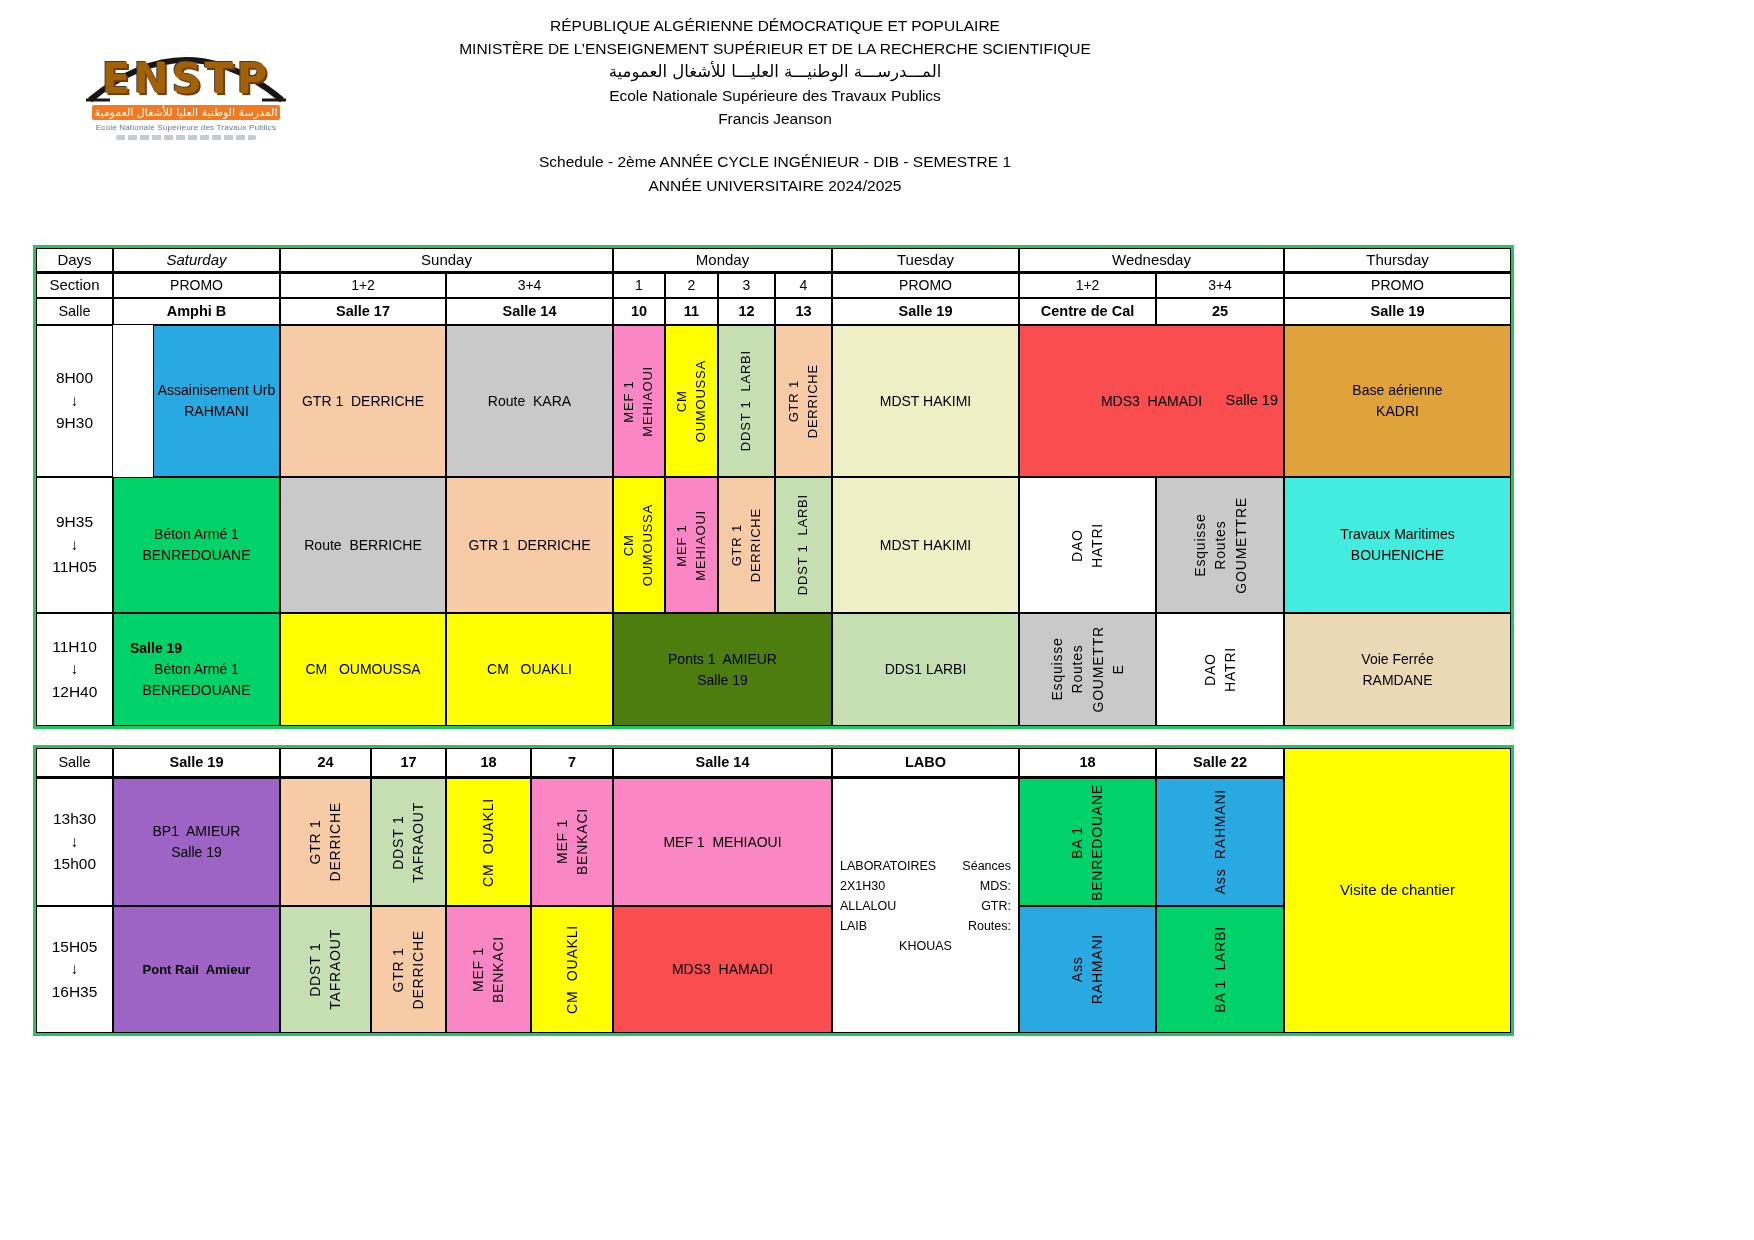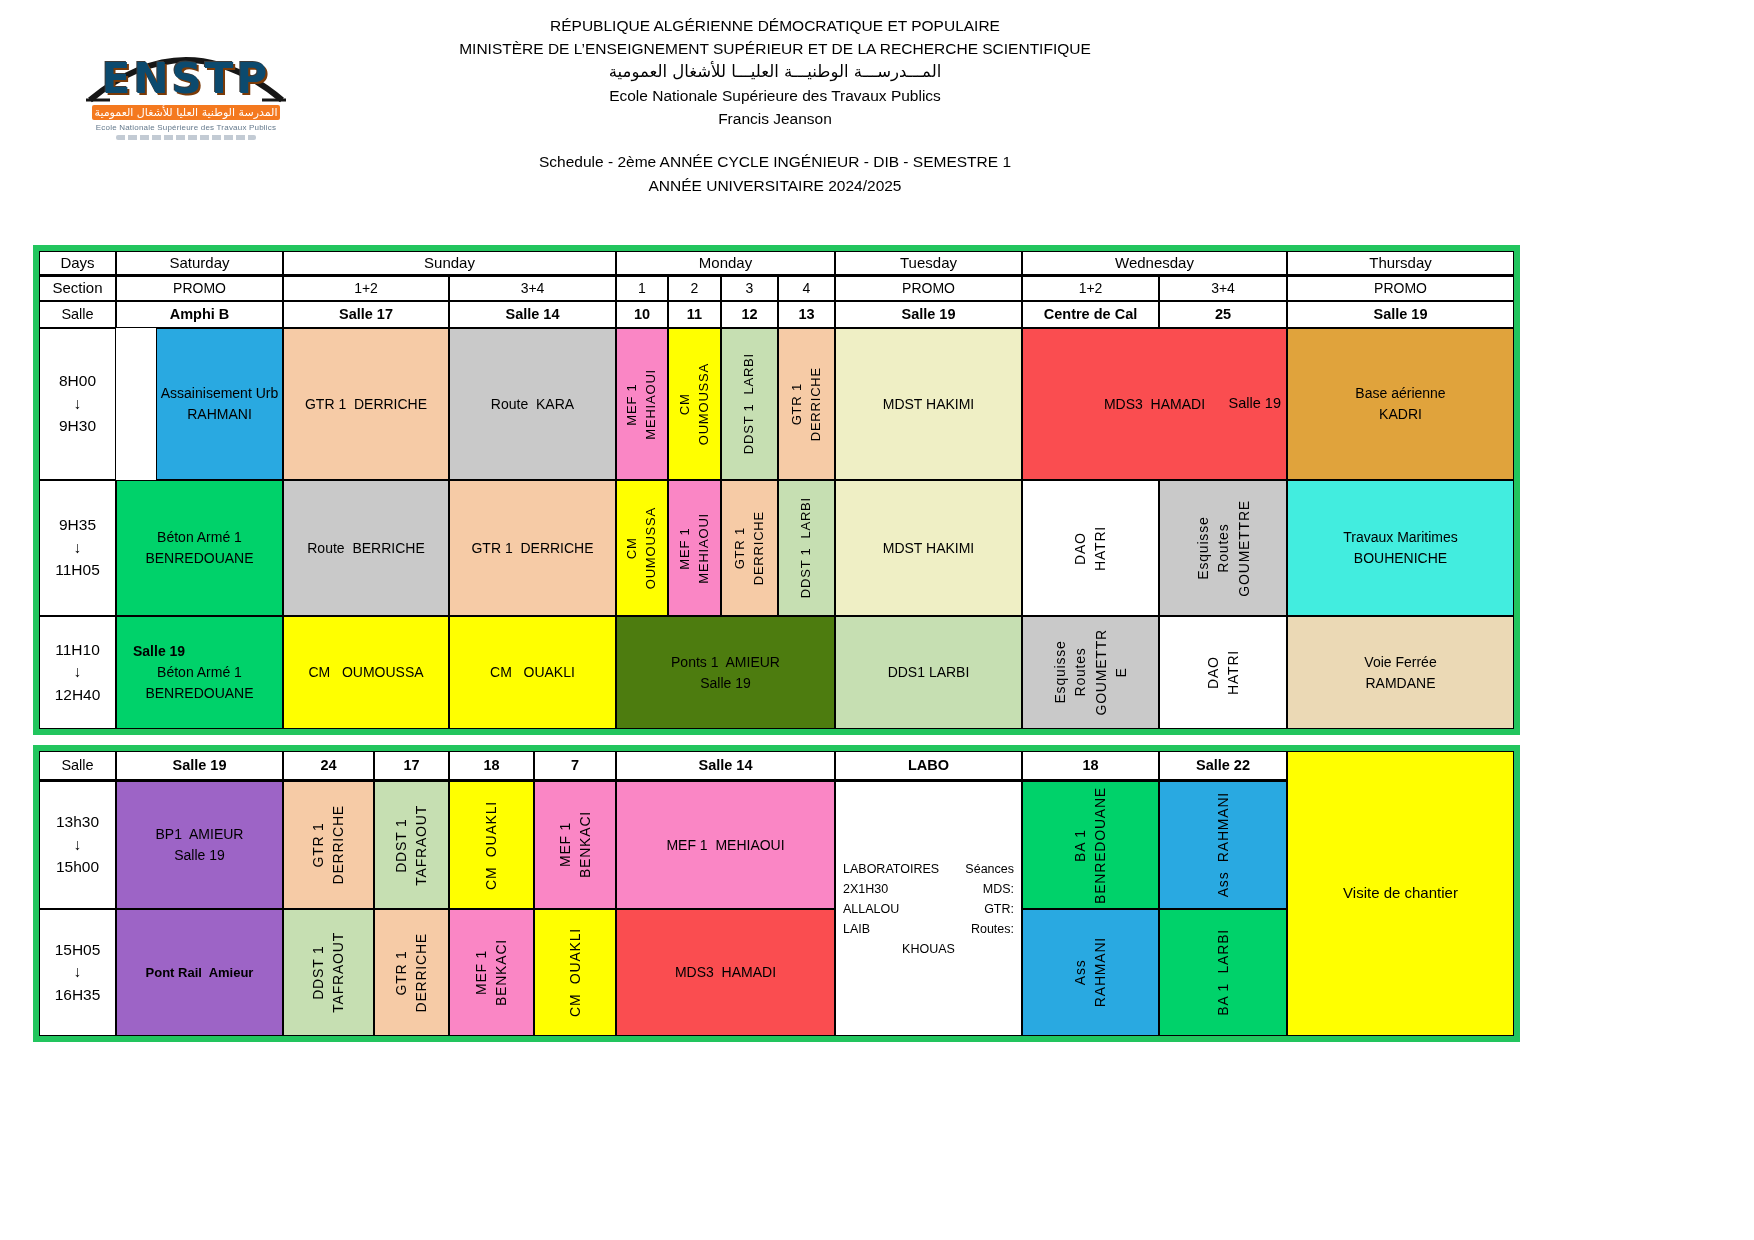--- a/index.html
+++ b/index.html
@@ -9,21 +9,21 @@
     width: 1754px; height: 1240px;
     font-family: "Liberation Sans","DejaVu Sans",sans-serif;
     color:#000; overflow: hidden;
   }
 
   
   .logo { position:absolute; left:86px; top:36px; width:200px; height:110px; }
   .logo svg { position:absolute; left:0; top:0; }
   .logo-word {
     position:absolute; top:20px; left:0; width:100%; text-align:center;
-    font-size:42px; font-weight:bold; letter-spacing:3px; color:#0c4a6e;
+    font-size:42px; font-weight:bold; letter-spacing:3px; color:#a16207;
     text-shadow: 2px 2px 0 #7a3a08, -1px -1px 0 #3a3a3a;
     font-family:"DejaVu Sans",sans-serif; line-height:46px;
   }
   .logo-band {
     position:absolute; top:69px; left:6px; right:6px; background:#F4791F;
     color:#fff; font-size:11px; line-height:15px; text-align:center;
     border-radius:2px; direction:rtl; font-family:"DejaVu Sans",sans-serif;
     white-space:nowrap; overflow:hidden;
   }
   .logo-sub { position:absolute; top:87px; left:0; width:100%; text-align:center;
@@ -33,21 +33,21 @@
     opacity:.55; filter: blur(.6px); border-radius:2px; }
 
   .head-lines { position:absolute; left:345px; top:14px; width:860px; text-align:center; }
   .head-lines .hl { font-size:15.5px; line-height:23px; }
   .head-lines .arabic { font-size:16.5px; line-height:24px; font-family:"DejaVu Sans",sans-serif; }
 
   .title-block { position:absolute; left:345px; top:150px; width:860px; text-align:center; }
   .title-block .tl { font-size:15.5px; line-height:24px; }
 
   
-  .grid { position:absolute; display:grid; border:6px solid #22c55e; background:#fff; }
+  .grid { position:absolute; display:grid; border:3px solid #22c55e; background:#fff; }
   .cell {
     border:1px solid #000; position:relative; overflow:hidden;
     display:flex; flex-direction:column; align-items:center; justify-content:center;
     text-align:center; font-size:14px; line-height:1.5; white-space:pre-wrap;
     background:#fff;
   }
   .cell .line { width:100%; }
   .bold { font-weight:bold; }
   .hdr  { font-size:15px; }
   .salle{ font-size:14.5px; }
@@ -90,21 +90,21 @@
   </div>
 </header>
 
 <div class="title-block">
   <div class="tl">Schedule -  2ème ANNÉE CYCLE INGÉNIEUR - DIB - SEMESTRE 1</div>
   <div class="tl">ANNÉE UNIVERSITAIRE 2024/2025</div>
 </div>
 
 <div class="grid" style="left: 33px; top: 245px; grid-template-columns: 77px 167px 166px 167px 52px 53px 57px 57px 187px 137px 128px 227px; grid-template-rows: 25px 25px 27px 152px 136px 113px;">
     <div class="cell hdr hsep" style="grid-area: 1 / 1 / span 1 / span 1;"><div class="line">Days</div></div>
-    <div class="cell hdr hsep" style="grid-area: 1 / 2 / span 1 / span 1;"><div class="line">Saturday</div></div>
+    <div class="cell hdr hsep" style="grid-area: 1 / 2 / span 1 / span 1; font-style: italic;"><div class="line">Saturday</div></div>
     <div class="cell hdr hsep" style="grid-area: 1 / 3 / span 1 / span 2;"><div class="line">Sunday</div></div>
     <div class="cell hdr hsep" style="grid-area: 1 / 5 / span 1 / span 4;"><div class="line">Monday</div></div>
     <div class="cell hdr hsep" style="grid-area: 1 / 9 / span 1 / span 1;"><div class="line">Tuesday</div></div>
     <div class="cell hdr hsep" style="grid-area: 1 / 10 / span 1 / span 2;"><div class="line">Wednesday</div></div>
     <div class="cell hdr hsep" style="grid-area: 1 / 12 / span 1 / span 1;"><div class="line">Thursday</div></div>
     <div class="cell hdr" style="grid-area: 2 / 1 / span 1 / span 1;"><div class="line">Section</div></div>
     <div class="cell" style="grid-area: 2 / 2 / span 1 / span 1;"><div class="line">PROMO</div></div>
     <div class="cell" style="grid-area: 2 / 3 / span 1 / span 1;"><div class="line">1+2</div></div>
     <div class="cell" style="grid-area: 2 / 4 / span 1 / span 1;"><div class="line">3+4</div></div>
     <div class="cell" style="grid-area: 2 / 5 / span 1 / span 1;"><div class="line">1</div></div>

